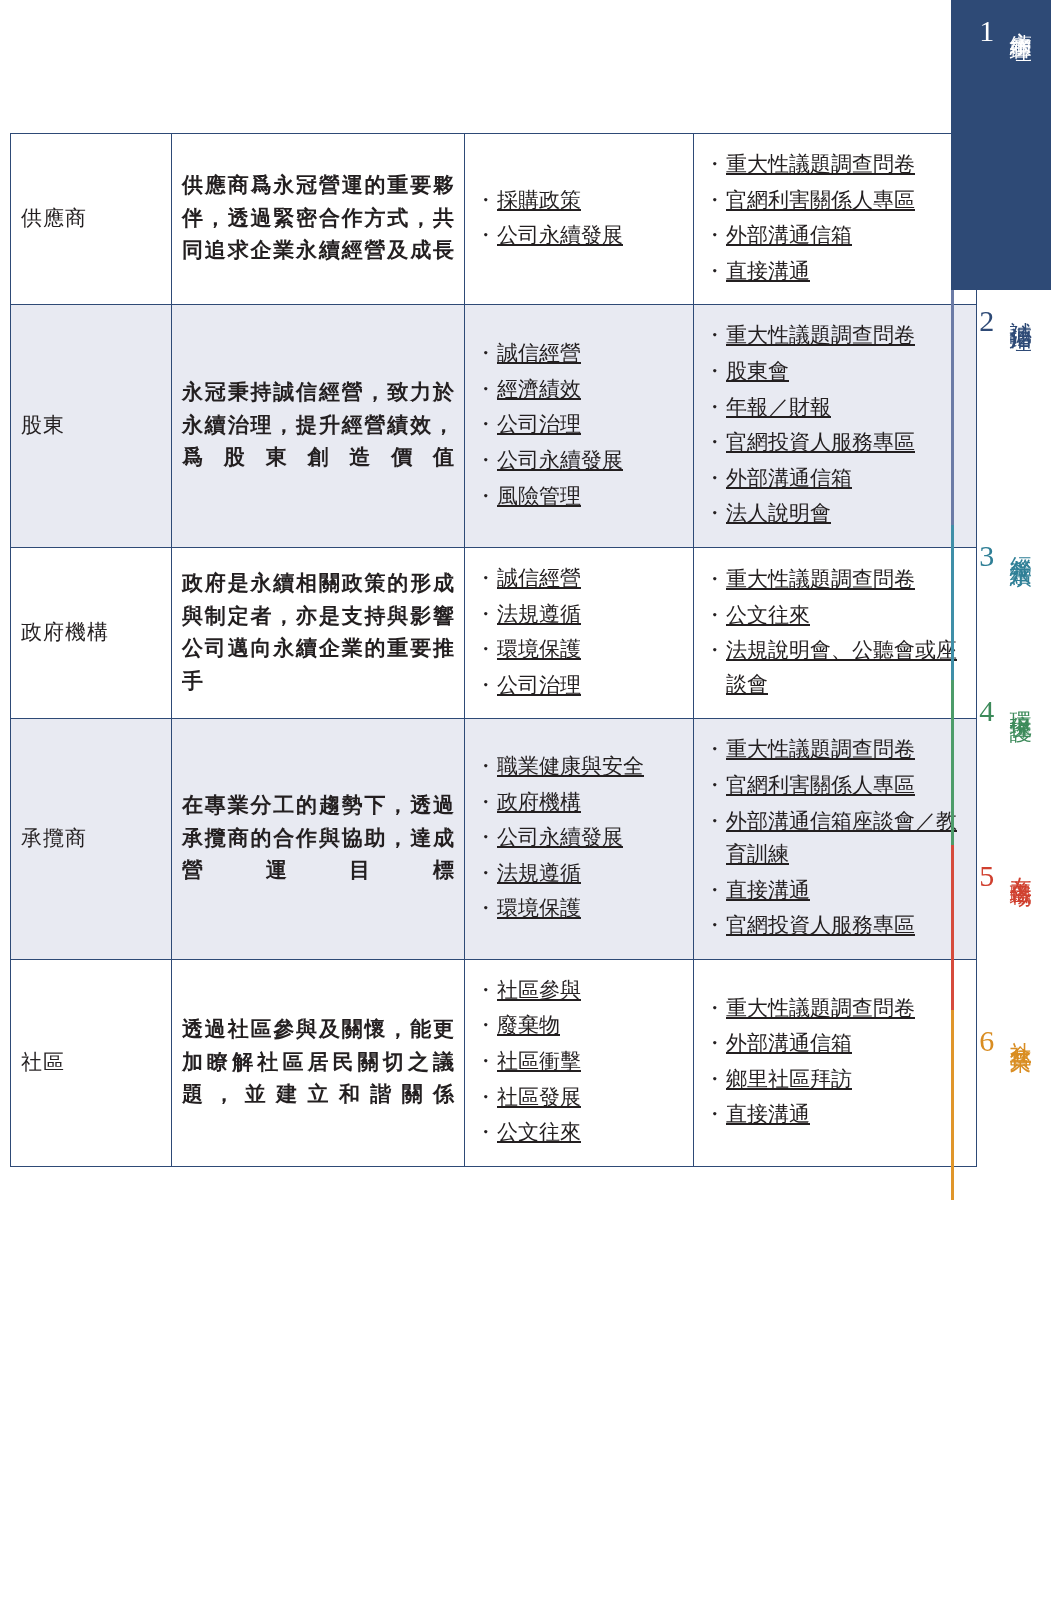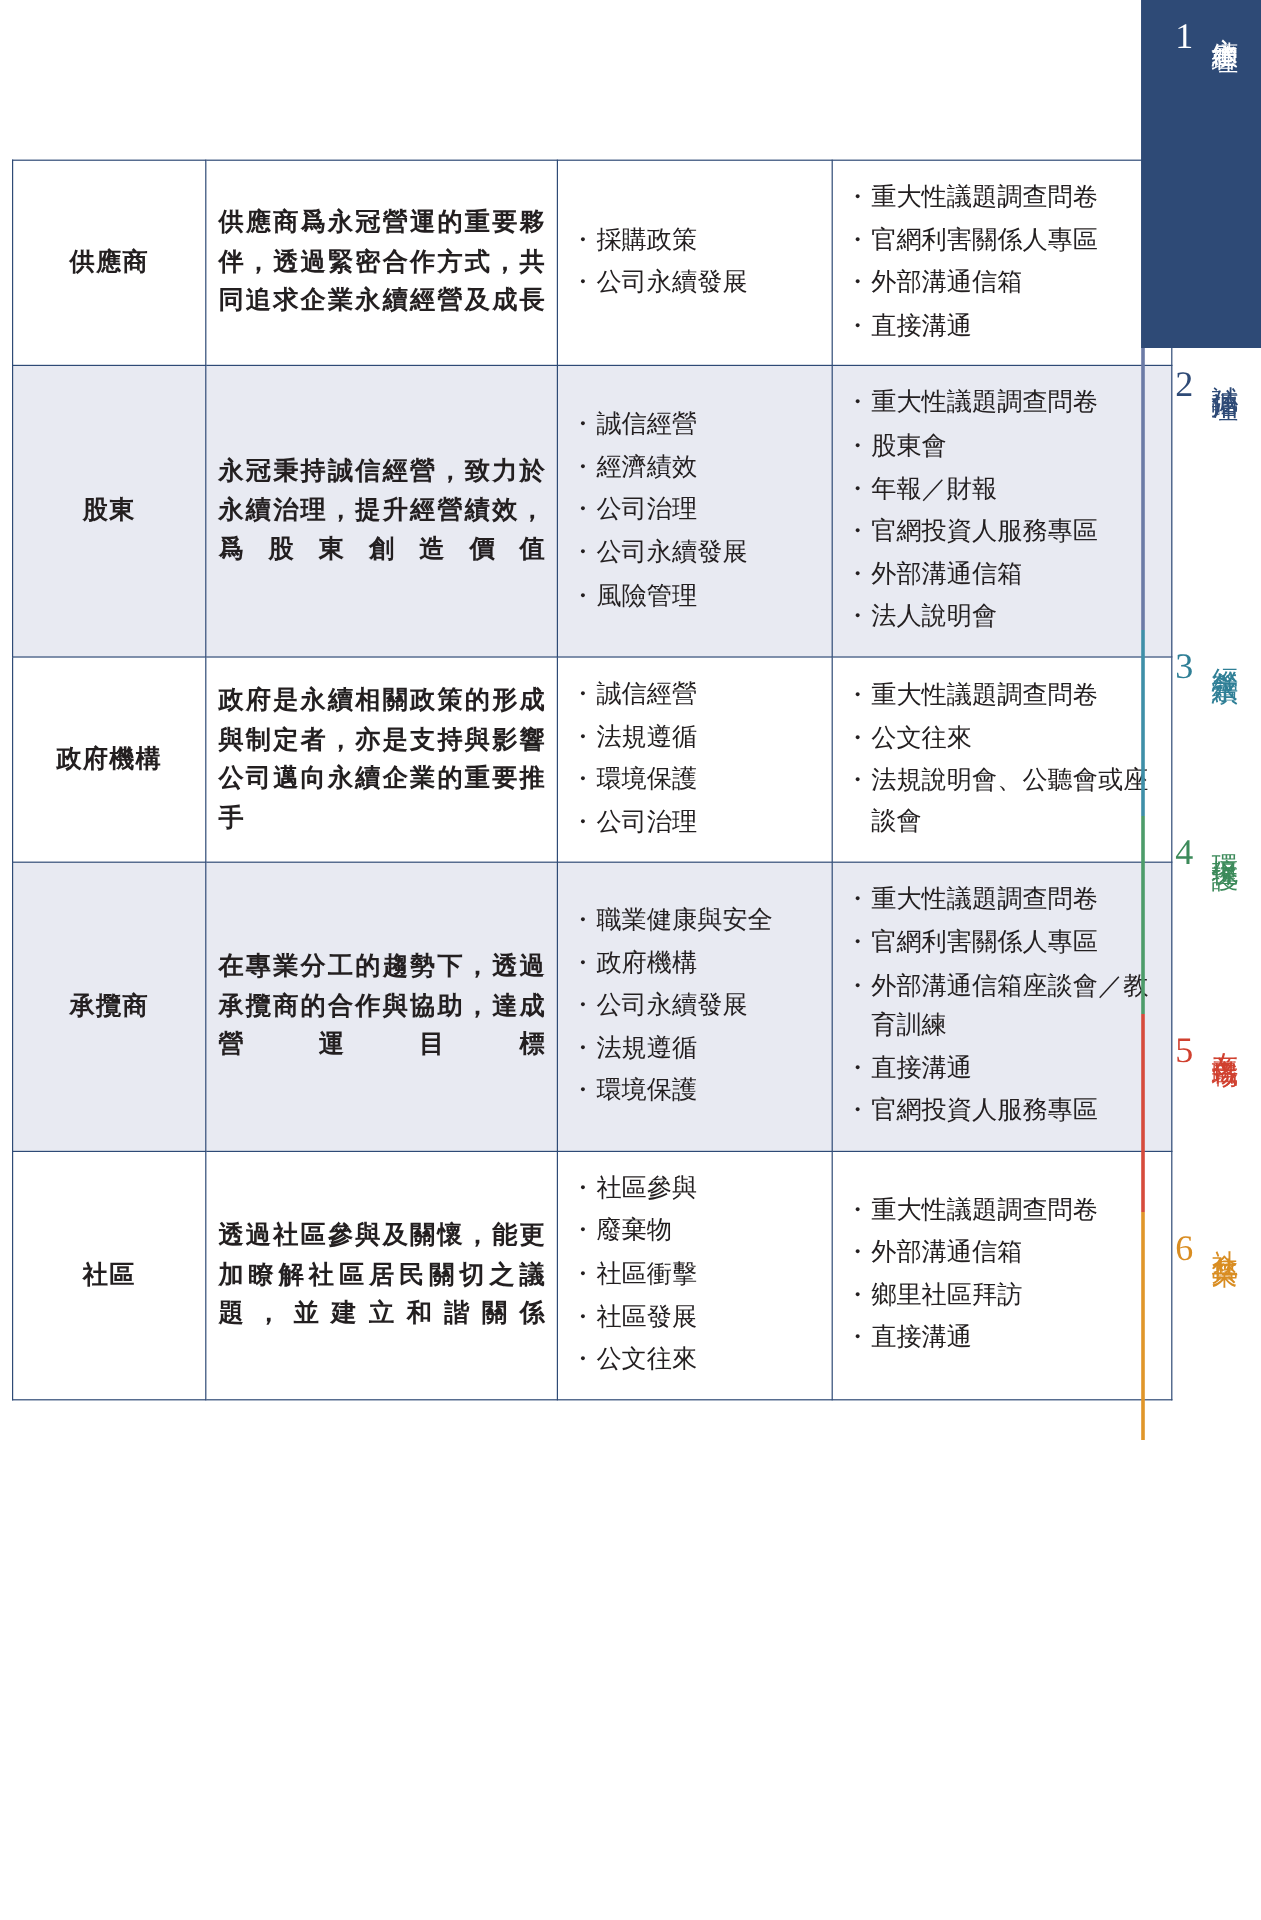--- a/index.html
+++ b/index.html
@@ -30,23 +30,22 @@
   }
   table.stakeholders td {
     border: 1px solid #2e4a76;
     vertical-align: middle;
     padding: 12px 10px 14px 10px;
     font-size: 21px;
     line-height: 1.55;
   }
   td.col-name {
     width: 140px;
-    text-align: center;
+    text-align: left;
     letter-spacing: 1px;
-    font-weight: bold;
   }
   td.col-desc {
     width: 272px;
     text-align: justify;
     text-align-last: justify;
     padding-left: 14px;
     padding-right: 14px;
     font-weight: bold;
   }
   td.col-topics {
@@ -63,20 +62,21 @@
   ul.bullets {
     list-style: none;
     margin: 0;
     padding: 0;
   }
   ul.bullets li {
     position: relative;
     padding-left: 22px;
     margin: 2px 0;
     line-height: 1.6;
+    text-decoration: underline;
   }
   ul.bullets li::before {
     content: "・";
     position: absolute;
     left: 0;
     top: 0;
   }
   .desc-text {
     display: block;
   }

